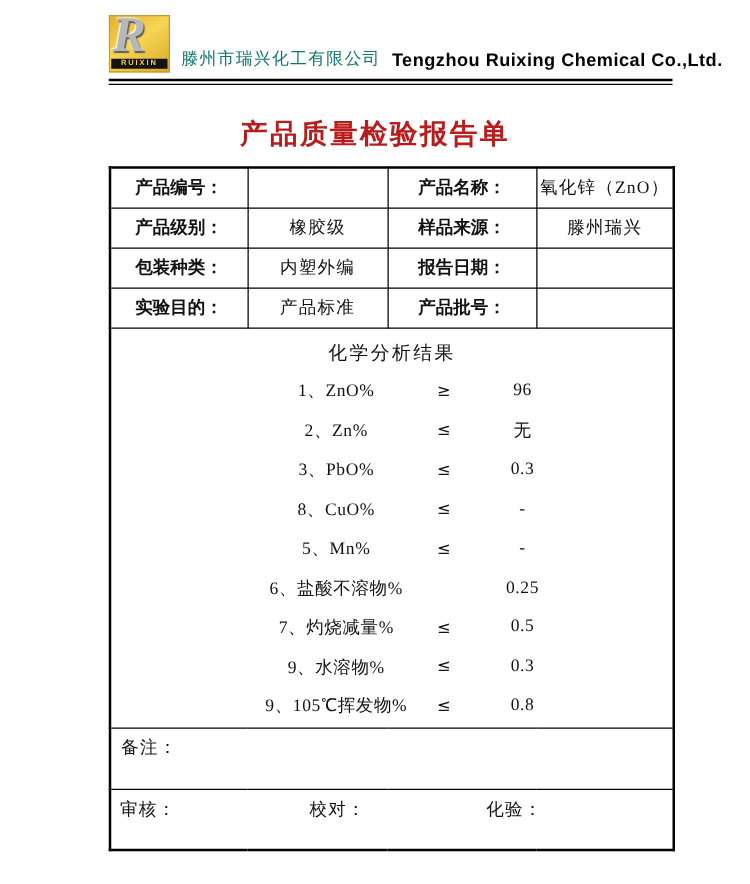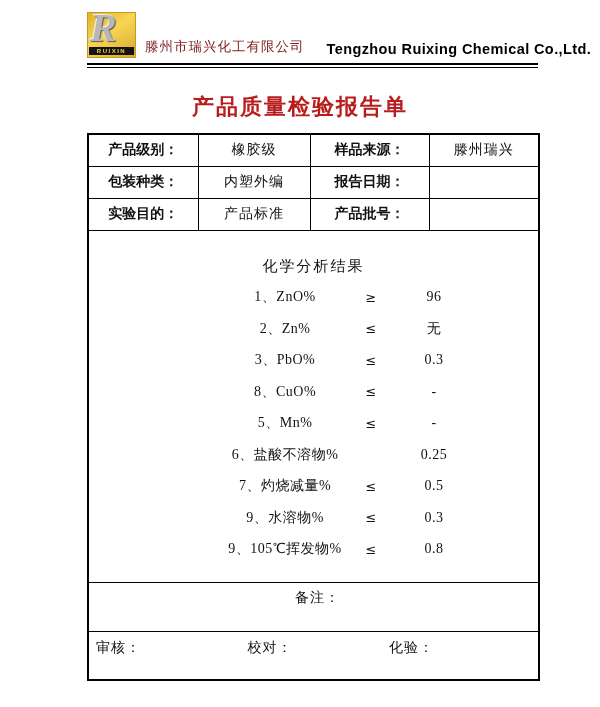--- a/index.html
+++ b/index.html
@@ -31,24 +31,24 @@
   }
   .logo-band {
     position:absolute; bottom:3px; left:2px; right:2px; height:8px;
     background:#141414; color:#f3cf45;
     font-family:"Liberation Sans", sans-serif; font-size:6px; font-weight:bold;
     letter-spacing:1.5px; text-align:center; line-height:8px;
   }
   .company-cn {
     margin-left:9px; margin-bottom:2px;
     font-family:"Liberation Serif", serif;
-    font-size:13.5px; letter-spacing:1px; color:#7f1d1d; white-space:nowrap;
+    font-size:13.5px; letter-spacing:1px; color:#0f766e; white-space:nowrap;
   }
   .company-en {
-    margin-left:22px; margin-bottom:1px;
+    margin-left:9px; margin-bottom:1px;
     font-family:"Liberation Sans", sans-serif; font-weight:bold;
     font-size:14.5px; letter-spacing:0.4px; color:#000; white-space:nowrap;text-align:center;
   }
   .double-rule {
     position:absolute; left:87px; top:63px; width:451px; height:5px;
     border-top:2.5px solid #000; border-bottom:1px solid #000;
   }
 
   
   .title {
@@ -68,39 +68,39 @@
   td.lbl {
     font-family:"Liberation Sans", sans-serif; font-weight:bold;
     text-align:center; height:32px; white-space:nowrap;
   }
   td.val {
     font-family:"Liberation Serif", serif;
     text-align:center; height:32px; letter-spacing:1px; white-space:nowrap;
   }
 
   
-  td.chem-cell { height:318px; vertical-align:top; padding:17px; }
+  td.chem-cell { height:318px; vertical-align:top; padding:1px; }
   .chem-heading {
     padding-top:9px; text-align:center;
     font-size:15px; letter-spacing:2px;
     font-family:"Liberation Serif", serif;
   }
   .chem-rows { margin-top:6px; }
   .chem-row {
     height:31.5px; display:flex; align-items:center;
     padding-left:110px; font-family:"Liberation Serif", serif; font-size:14px;
   }
   .cname { width:138px; letter-spacing:0.5px; white-space:nowrap;text-align:center; }
   .csym  { width:34px; text-align:center; font-family:"DejaVu Sans", sans-serif; font-size:13px; }
   .cval  { width:92px; text-align:center; letter-spacing:0.5px; }
 
   
   td.remark-cell {
     height:49px; vertical-align:top; padding:6px 0 0 8px;
-    font-family:"Liberation Serif", serif; letter-spacing:1px;text-align:center;
+    font-family:"Liberation Serif", serif; letter-spacing:1px;
   }
   td.sign-cell {
     height:48px; vertical-align:top; padding:7px 0 16px 7px;
     font-family:"Liberation Serif", serif; letter-spacing:1px;
   }
   .s1 { display:inline-block; width:147px; }
   .s2 { display:inline-block; width:137px; }
   .s3 { display:inline-block; }
 </style>
 </head>
@@ -122,20 +122,26 @@
 
   <table class="report">
     <colgroup>
       <col style="width:110px">
         <col style="width:112px">
         <col style="width:119px">
         <col style="width:110px">
     </colgroup>
     <tbody>
       <tr>
+        <td class="lbl">产品编号：</td>
+        <td class="val"></td>
+        <td class="lbl">产品名称：</td>
+        <td class="val">氧化锌（ZnO）</td>
+      </tr>
+      <tr>
         <td class="lbl">产品级别：</td>
         <td class="val">橡胶级</td>
         <td class="lbl">样品来源：</td>
         <td class="val">滕州瑞兴</td>
       </tr>
       <tr>
         <td class="lbl">包装种类：</td>
         <td class="val">内塑外编</td>
         <td class="lbl">报告日期：</td>
         <td class="val"></td>

